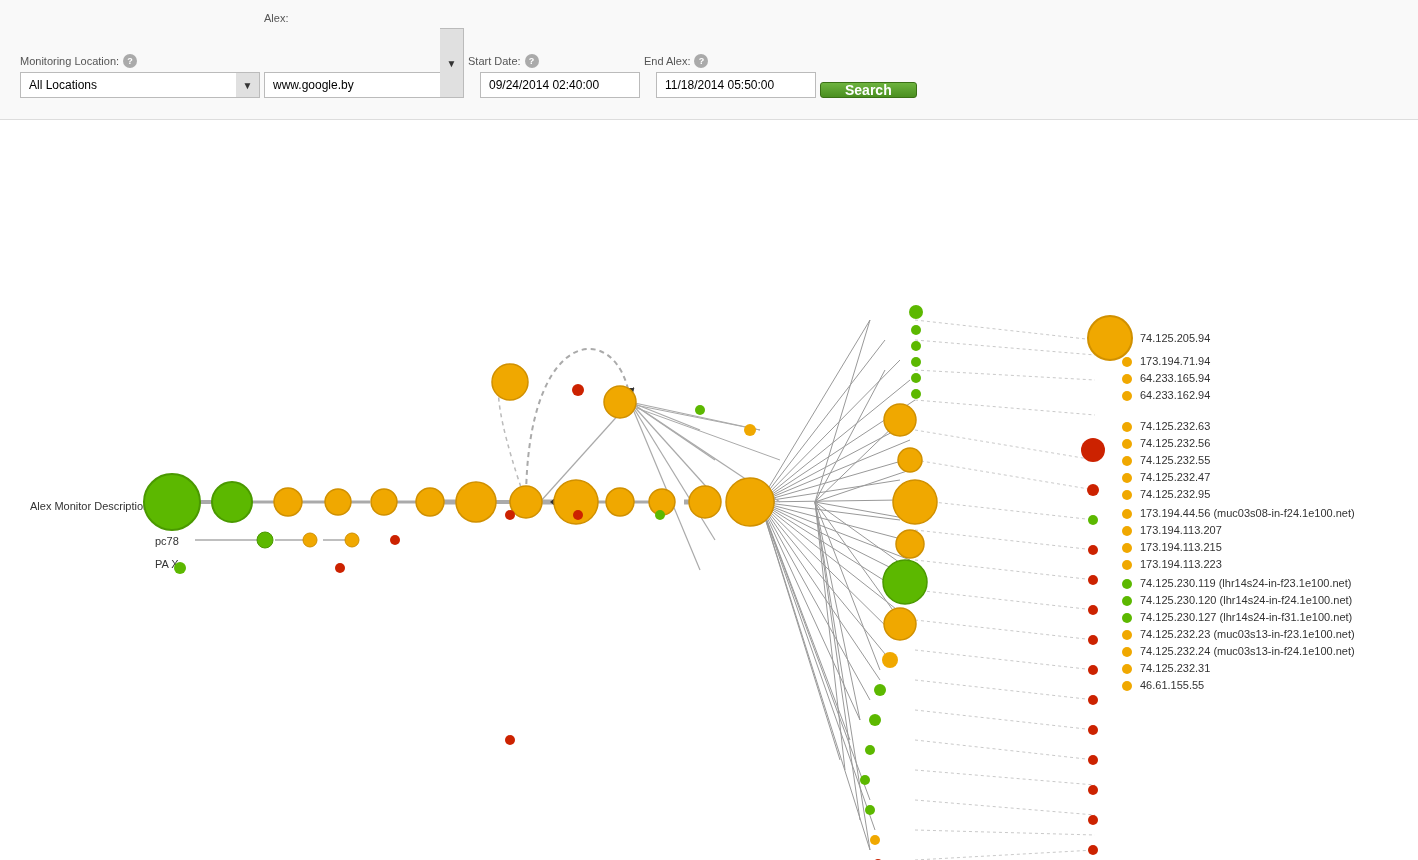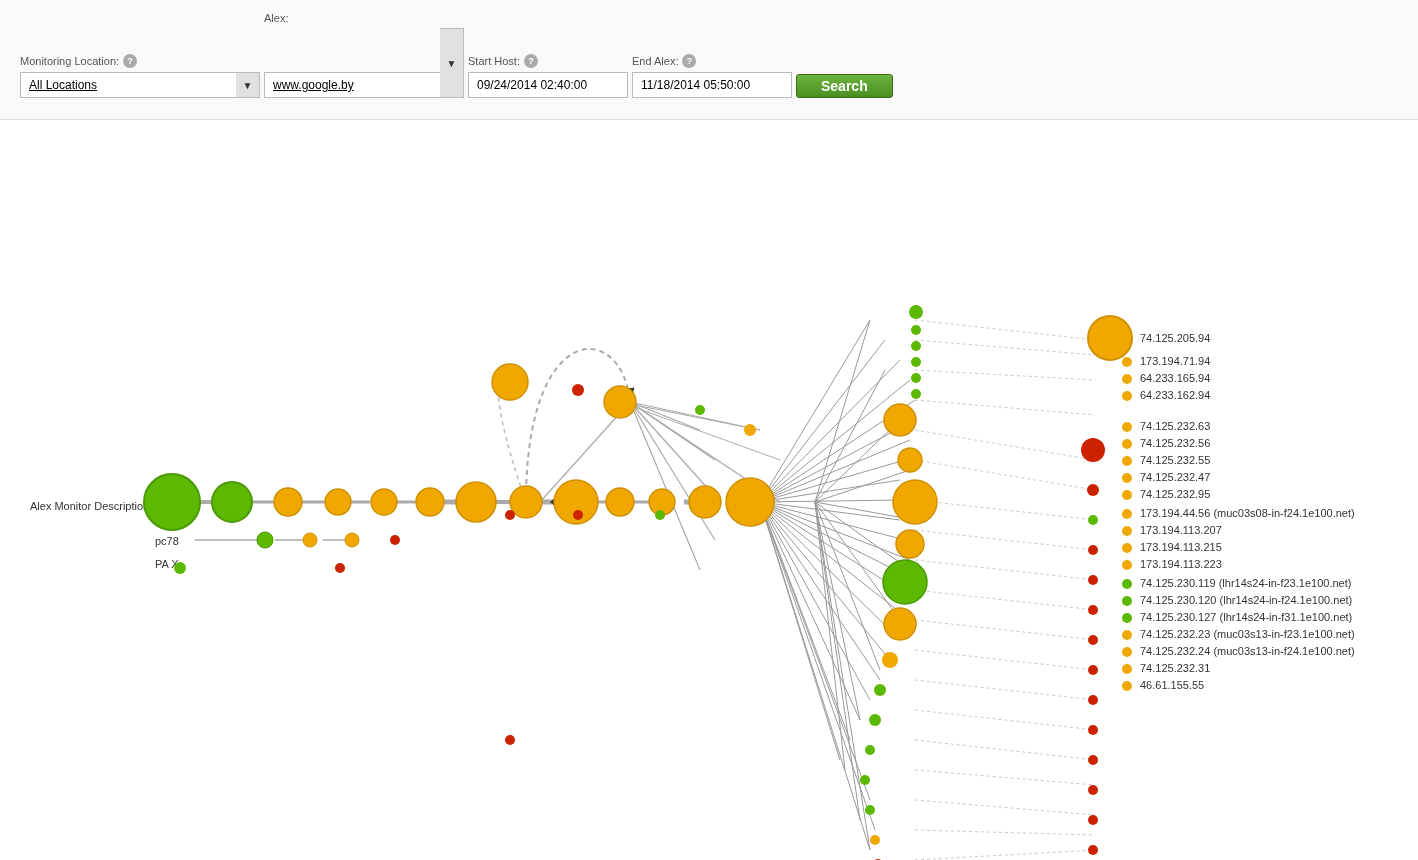--- a/index.html
+++ b/index.html
@@ -48,21 +48,20 @@
     }
 
     .select-wrapper select {
       appearance: none;
       border: 1px solid #bbb;
       padding: 5px 28px 5px 8px;
       font-size: 12px;
       background: #fff;
       cursor: pointer;
       min-width: 240px;
-      text-decoration: underline;
     }
 
     .select-arrow {
       position: absolute;
       right: 0;
       top: 0;
       bottom: 0;
       width: 24px;
       background: #e0e0e0;
       border: 1px solid #bbb;
@@ -78,32 +77,33 @@
       min-width: 200px;
       margin-top: 44px;
     }
 
     .date-input {
       border: 1px solid #bbb;
       padding: 5px 8px;
       font-size: 12px;
       background: #fff;
       width: 160px;
+      margin-left: 12px;
     }
 
     .search-btn {
       background: linear-gradient(to bottom, #6db33f, #4a8f20);
       color: #fff;
       border: 1px solid #3a7015;
       padding: 6px 24px;
       font-size: 14px;
       font-weight: bold;
       cursor: pointer;
       border-radius: 3px;
-      height: 24px;
+      height: 16px;
       display: flex;
       align-items: center;
     }
 
     .viz-area {
       position: relative;
       width: 1418px;
       height: 760px;
       overflow: hidden;
     }
@@ -140,21 +140,21 @@
     <div class="select-wrapper host-select-wrapper">
       <select>
         <option>www.google.by</option>
       </select>
       <span class="select-arrow">▼</span>
     </div>
   </div>
 
   <div class="field-group">
     <div class="field-label">
-      <span>Start Host:</span>
+      <span>Start Date:</span>
       <span class="help-icon">?</span>
     </div>
     <input class="date-input" type="text" value="09/24/2014 02:40:00" style="">
   </div>
 
   <div class="field-group">
     <div class="field-label">
       <span>End Alex:</span>
       <span class="help-icon">?</span>
     </div>

